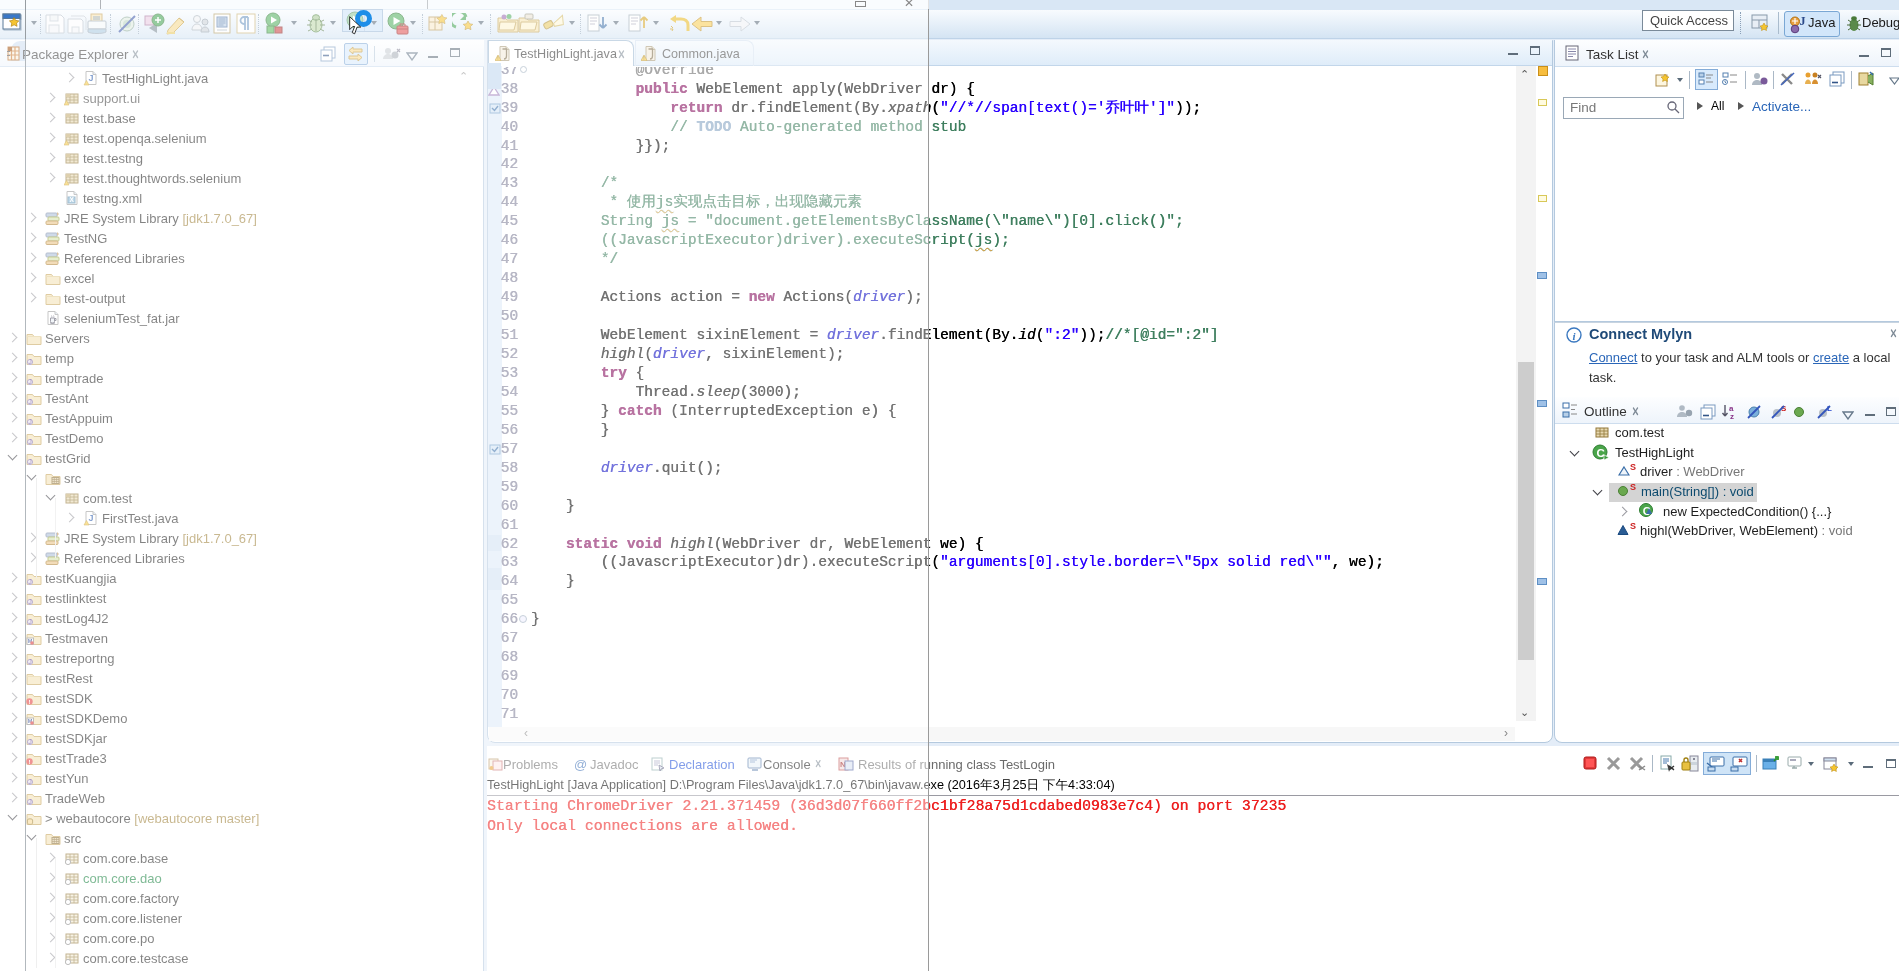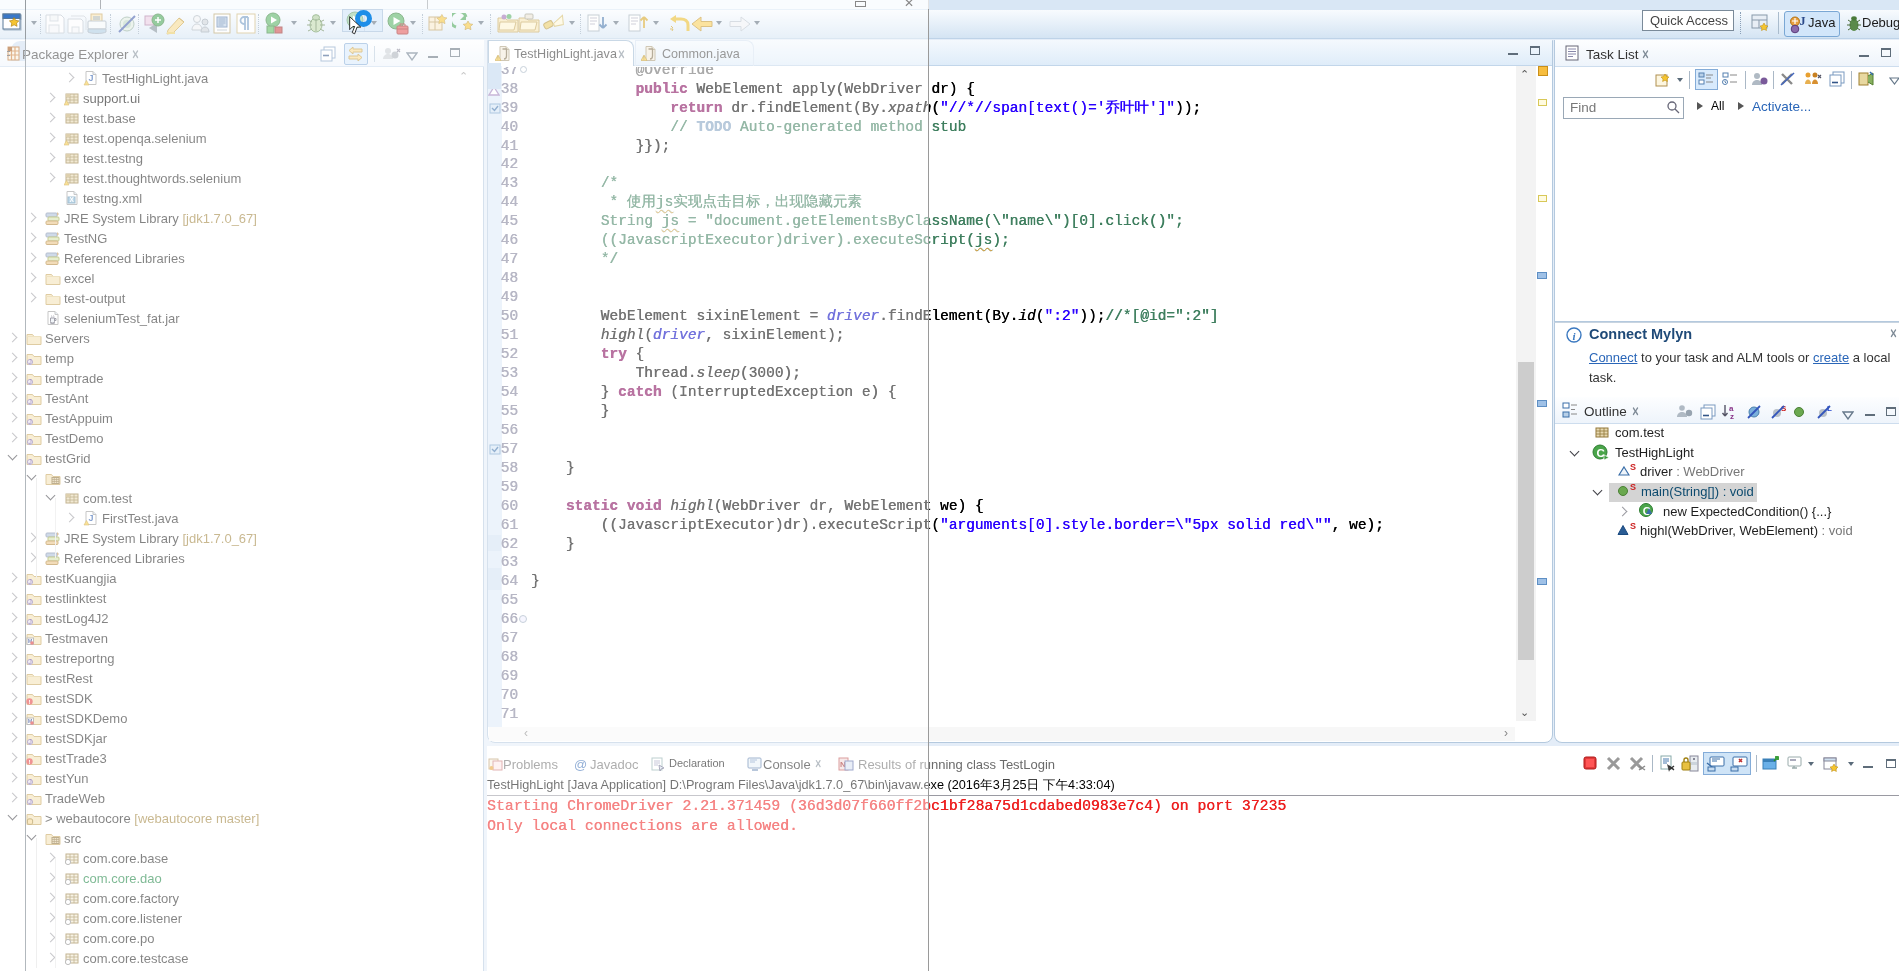--- a/index.html
+++ b/index.html
@@ -230,21 +230,21 @@
       <path d="M1 15l2.5-4.5L6 15z" fill="#f5c842" stroke="#c09010" stroke-width="0.6"></path>
     </svg></div>
 <div class="a" style="left:102px;top:71px;white-space:nowrap;color:#1e1e1e">TestHighLight.java</div>
 <div class="a tri-r" style="left:47px;top:94px"></div>
 <div class="a" style="left:64px;top:90px"><svg width="16" height="16" viewBox="0 0 16 16">
       <rect x="2" y="4" width="12" height="9" fill="#e7d8b0" stroke="#93783a"></rect>
       <path d="M6 4v9M10 4v9M2 7h12M2 10h12" stroke="#93783a" stroke-width="0.8"></path>
       <rect x="2" y="4" width="4" height="3" fill="#c3a96c"></rect>
       <path d="M0 15l2.5-4.5L5 15z" fill="#f5c842" stroke="#c09010" stroke-width="0.6"></path>
     </svg></div>
-<div class="a" style="left:83px;top:91px;white-space:nowrap;color:#000000">support.ui</div>
+<div class="a" style="left:83px;top:91px;white-space:nowrap;color:#404040">support.ui</div>
 <div class="a tri-r" style="left:47px;top:114px"></div>
 <div class="a" style="left:64px;top:110px"><svg width="16" height="16" viewBox="0 0 16 16">
       <rect x="2" y="4" width="12" height="9" fill="#e7d8b0" stroke="#93783a"></rect>
       <path d="M6 4v9M10 4v9M2 7h12M2 10h12" stroke="#93783a" stroke-width="0.8"></path>
       <rect x="2" y="4" width="4" height="3" fill="#c3a96c"></rect>
     </svg></div>
 <div class="a" style="left:83px;top:111px;white-space:nowrap;color:#1e1e1e">test.base</div>
 <div class="a tri-r" style="left:47px;top:134px"></div>
 <div class="a" style="left:64px;top:130px"><svg width="16" height="16" viewBox="0 0 16 16">
       <rect x="2" y="4" width="12" height="9" fill="#e7d8b0" stroke="#93783a"></rect>
@@ -602,28 +602,30 @@
     <div>&nbsp;&nbsp;&nbsp;&nbsp;&nbsp;&nbsp;&nbsp;&nbsp;&nbsp;&nbsp;&nbsp;&nbsp;&nbsp;&nbsp;&nbsp;&nbsp;<span class="k">return</span> dr.findElement(By.<span class="i">xpath</span>(<span class="s">"//*//span[text()='乔叶叶']"</span>));</div>
     <div>&nbsp;&nbsp;&nbsp;&nbsp;&nbsp;&nbsp;&nbsp;&nbsp;&nbsp;&nbsp;&nbsp;&nbsp;&nbsp;&nbsp;&nbsp;&nbsp;<span class="c">// <span class="t">TODO</span> Auto-generated method stub</span></div>
     <div>&nbsp;&nbsp;&nbsp;&nbsp;&nbsp;&nbsp;&nbsp;&nbsp;&nbsp;&nbsp;&nbsp;&nbsp;}});</div>
     <div>&nbsp;</div>
     <div>&nbsp;&nbsp;&nbsp;&nbsp;&nbsp;&nbsp;&nbsp;&nbsp;<span class="c">/*</span></div>
     <div>&nbsp;&nbsp;&nbsp;&nbsp;&nbsp;&nbsp;&nbsp;&nbsp;<span class="c"> * 使用<span style="text-decoration:underline wavy #e8a33d 1px;text-underline-offset:3px">js</span>实现点击目标，出现隐藏元素</span></div>
     <div>&nbsp;&nbsp;&nbsp;&nbsp;&nbsp;&nbsp;&nbsp;&nbsp;<span class="c">String <span style="text-decoration:underline wavy #e8a33d 1px;text-underline-offset:3px">js</span> = "document.getElementsByClassName(\"name\")[0].click()";</span></div>
     <div>&nbsp;&nbsp;&nbsp;&nbsp;&nbsp;&nbsp;&nbsp;&nbsp;<span class="c">((JavascriptExecutor)driver).executeScript(<span style="text-decoration:underline wavy #e8a33d 1px;text-underline-offset:3px">js</span>);</span></div>
     <div>&nbsp;&nbsp;&nbsp;&nbsp;&nbsp;&nbsp;&nbsp;&nbsp;<span class="c">*/</span></div>
     <div>&nbsp;</div>
+    <div>&nbsp;&nbsp;&nbsp;&nbsp;&nbsp;&nbsp;&nbsp;&nbsp;Actions action = <span class="k">new</span> Actions(<span class="f">driver</span>);</div>
     <div>&nbsp;</div>
     <div>&nbsp;&nbsp;&nbsp;&nbsp;&nbsp;&nbsp;&nbsp;&nbsp;WebElement sixinElement = <span class="f">driver</span>.findElement(By.<span class="i">id</span>(<span class="s">":2"</span>));<span class="c">//*[@id=":2"]</span></div>
     <div>&nbsp;&nbsp;&nbsp;&nbsp;&nbsp;&nbsp;&nbsp;&nbsp;<span class="i">highl</span>(<span class="f">driver</span>, sixinElement);</div>
     <div>&nbsp;&nbsp;&nbsp;&nbsp;&nbsp;&nbsp;&nbsp;&nbsp;<span class="k">try</span> {</div>
     <div>&nbsp;&nbsp;&nbsp;&nbsp;&nbsp;&nbsp;&nbsp;&nbsp;&nbsp;&nbsp;&nbsp;&nbsp;Thread.<span class="i">sleep</span>(3000);</div>
     <div>&nbsp;&nbsp;&nbsp;&nbsp;&nbsp;&nbsp;&nbsp;&nbsp;} <span class="k">catch</span> (InterruptedException e) {</div>
     <div>&nbsp;&nbsp;&nbsp;&nbsp;&nbsp;&nbsp;&nbsp;&nbsp;}</div>
     <div>&nbsp;</div>
+    <div>&nbsp;&nbsp;&nbsp;&nbsp;&nbsp;&nbsp;&nbsp;&nbsp;<span class="f">driver</span>.quit();</div>
     <div>&nbsp;</div>
     <div>&nbsp;&nbsp;&nbsp;&nbsp;}</div>
     <div>&nbsp;</div>
     <div>&nbsp;&nbsp;&nbsp;&nbsp;<span class="k">static</span> <span class="k">void</span> <span class="i">highl</span>(WebDriver dr, WebElement we) {</div>
     <div>&nbsp;&nbsp;&nbsp;&nbsp;&nbsp;&nbsp;&nbsp;&nbsp;((JavascriptExecutor)dr).executeScript(<span class="s">"arguments[0].style.border=\"5px solid red\""</span>, we);</div>
     <div>&nbsp;&nbsp;&nbsp;&nbsp;}</div>
     <div>&nbsp;</div>
     <div>}</div>
     <div>&nbsp;</div>
   </div>
@@ -648,21 +650,21 @@
       <circle cx="3.5" cy="11" r="2" fill="#e8a030"></circle>
     </svg></div>
 <div class="a" style="left:503px;top:757px;color:#6b6b6b;font-size:13px">Problems</div>
 <div class="a" style="left:574px;top:757px;color:#3b6eb5;font-size:13px">@</div>
 <div class="a" style="left:590px;top:757px;color:#6b6b6b;font-size:13px">Javadoc</div>
 <div class="a" style="left:651px;top:757px;width:15px;height:14px;"><svg width="15" height="14" viewBox="0 0 15 14">
       <rect x="1" y="1" width="10" height="12" fill="#fff" stroke="#8aa"></rect>
       <path d="M3 4h6M3 6h6M3 8h4" stroke="#99b"></path>
       <path d="M8 8l5 3-3 1-1 3z" fill="#d8e4f0" stroke="#668"></path>
     </svg></div>
-<div class="a" style="left:669px;top:757px;color:#000000;font-size:11px">Declaration</div>
+<div class="a" style="left:669px;top:757px;color:#1d4ed8;font-size:13px">Declaration</div>
 <div class="a" style="left:747px;top:757px;width:16px;height:14px;"><svg width="16" height="14" viewBox="0 0 16 14">
       <rect x="1" y="1" width="13" height="10" rx="1" fill="#e8f0f8" stroke="#5578a8"></rect>
       <path d="M3 3h7M3 5h5" stroke="#7898c0"></path>
       <path d="M5 13h6" stroke="#5578a8" stroke-width="1.5"></path>
     </svg></div>
 <div class="a" style="left:763px;top:757px;color:#1a1a1a;font-size:13px">Console</div>
 <div class="a x" style="left:815px;top:757px;font-size:12px">☓</div>
 <div class="a" style="left:838px;top:757px;width:16px;height:14px;"><svg width="16" height="14" viewBox="0 0 16 14">
       <rect x="1" y="1" width="9" height="12" fill="#f0d8d8" stroke="#c05050"></rect>
       <text x="2" y="10" font-size="8" fill="#a02020" font-weight="bold">N</text>

